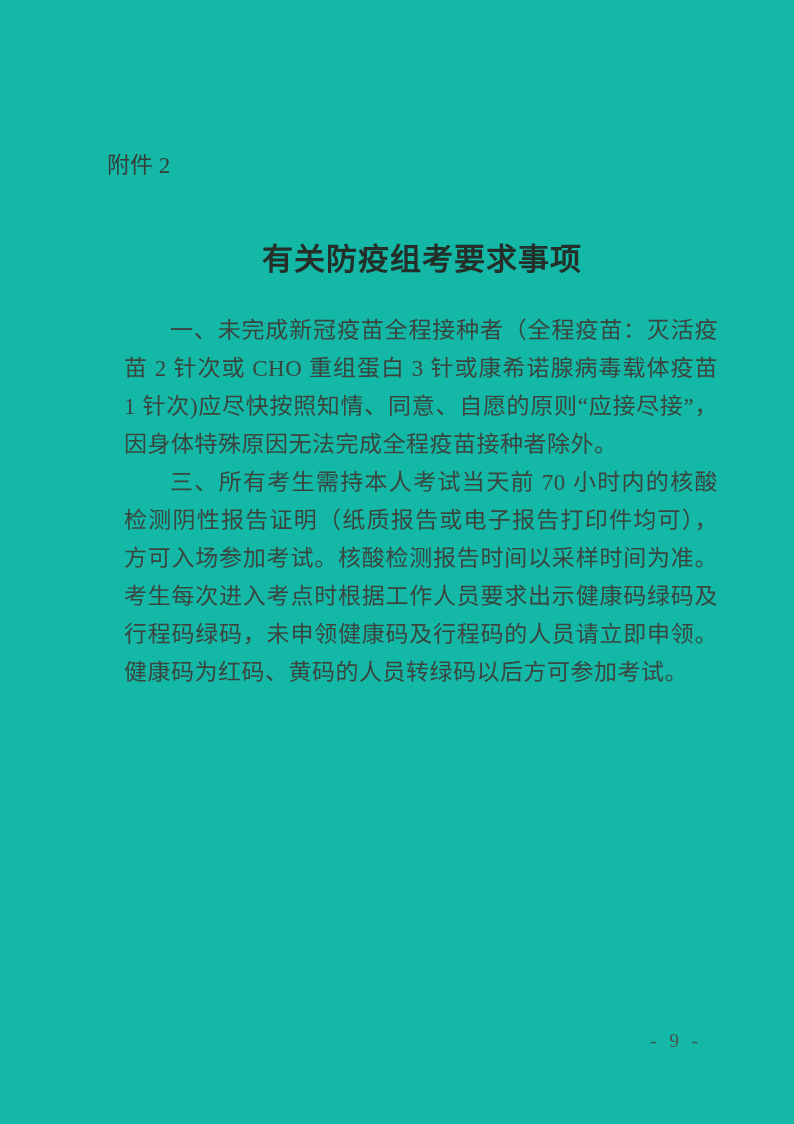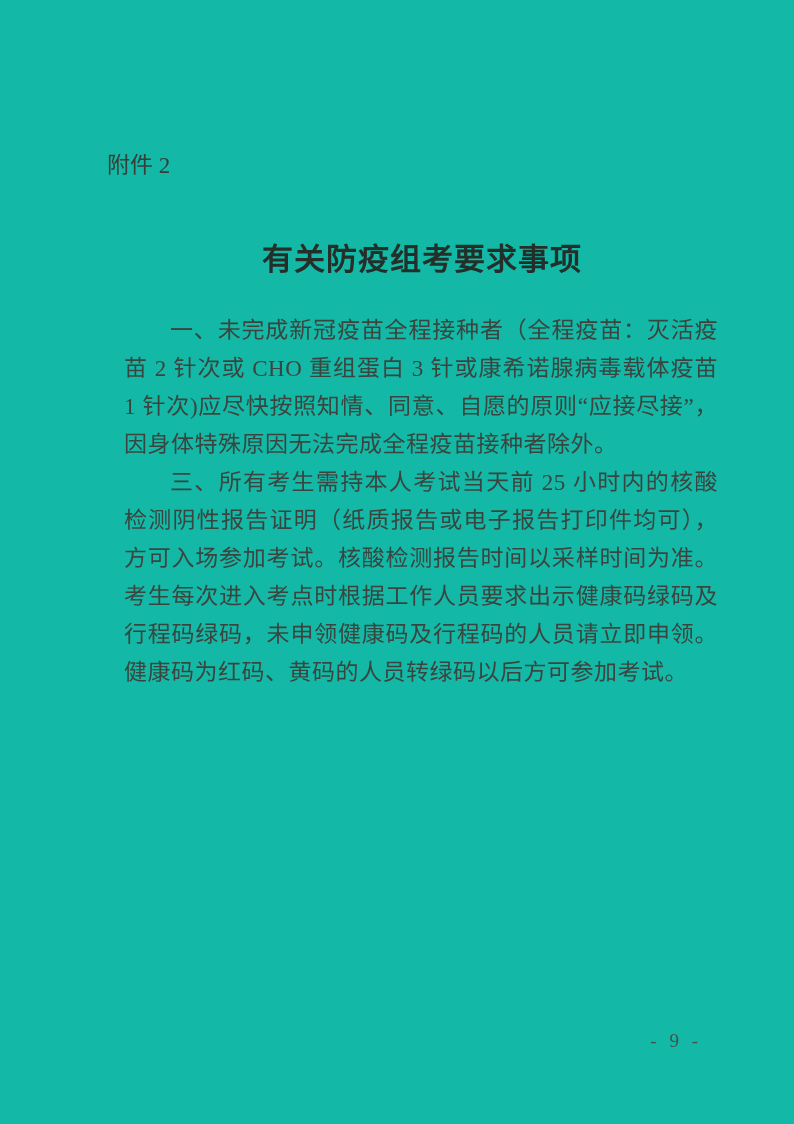--- a/index.html
+++ b/index.html
@@ -71,18 +71,18 @@
 <body>
 
 <div class="paper">
 
   <div class="attachment-label">附件 2</div>
 
   <h1 class="doc-title">有关防疫组考要求事项</h1>
 
   <div class="doc-body">
     <p>一、未完成新冠疫苗全程接种者（全程疫苗：灭活疫苗 2 针次或 CHO 重组蛋白 3 针或康希诺腺病毒载体疫苗 1 针次)应尽快按照知情、同意、自愿的原则“应接尽接”，因身体特殊原因无法完成全程疫苗接种者除外。</p>
-    <p>三、所有考生需持本人考试当天前 25 小时内的核酸检测阴性报告证明（纸质报告或电子报告打印件均可），方可入场参加考试。核酸检测报告时间以采样时间为准。考生每次进入考点时根据工作人员要求出示健康码绿码及行程码绿码，未申领健康码及行程码的人员请立即申领。健康码为红码、黄码的人员转绿码以后方可参加考试。</p>
+    <p>三、所有考生需持本人考试当天前 70 小时内的核酸检测阴性报告证明（纸质报告或电子报告打印件均可），方可入场参加考试。核酸检测报告时间以采样时间为准。考生每次进入考点时根据工作人员要求出示健康码绿码及行程码绿码，未申领健康码及行程码的人员请立即申领。健康码为红码、黄码的人员转绿码以后方可参加考试。</p>
   </div>
 
   <div class="page-number">- 9 -</div>
 
 </div>
 
 </body></html>

